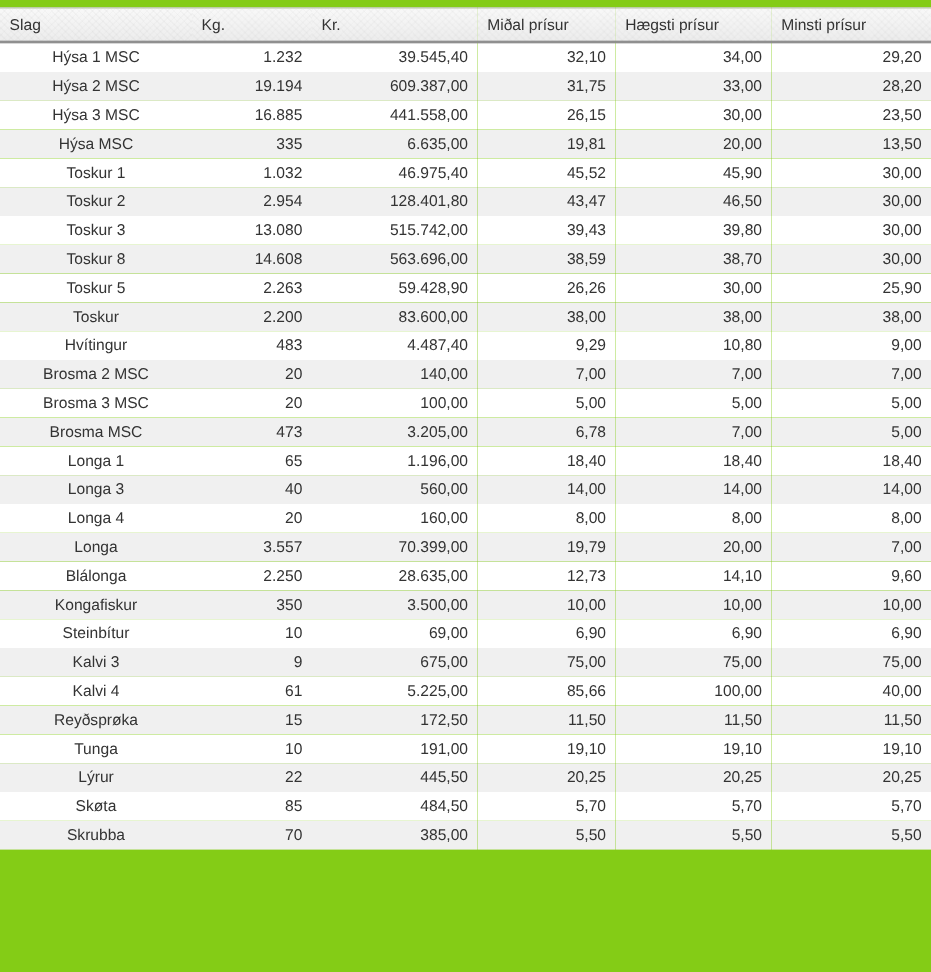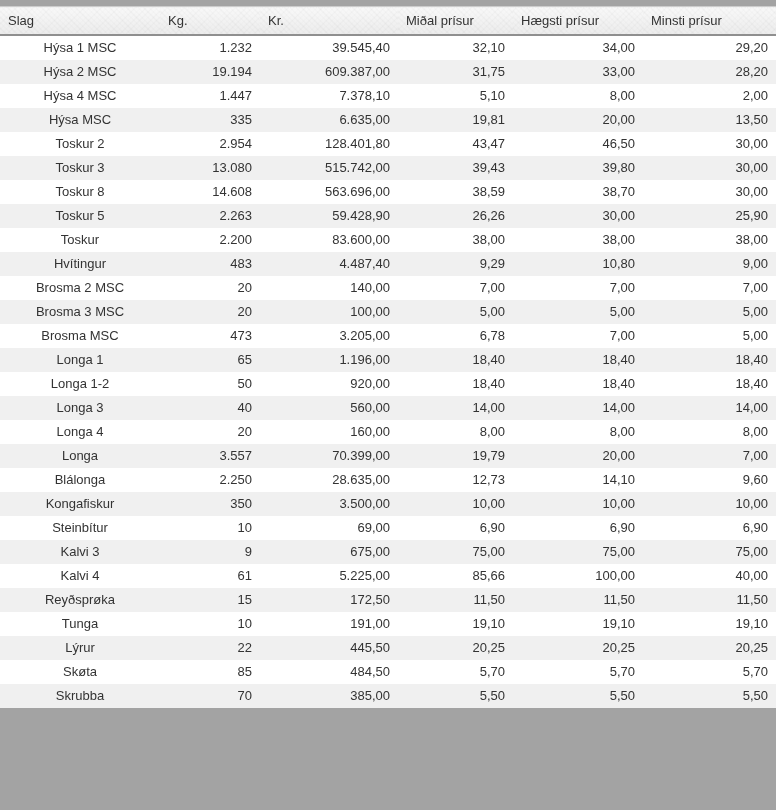--- a/index.html
+++ b/index.html
@@ -5,21 +5,21 @@
   html, body {
     margin: 0;
     padding: 0;
     background: #ffffff;
     font-family: "Liberation Sans", "DejaVu Sans", sans-serif;
   }
   .page {
     width: 776px;
     height: 810px;
     overflow: hidden;
-    background: #a3a3a3;
+    background: #84cc16;
   }
   table.price-table {
     width: 776px;
     border-collapse: collapse;
     table-layout: fixed;
     margin-top: 6px;
     font-size: 13px;
     color: #333333;
   }
   table.price-table thead th {
@@ -99,36 +99,44 @@
         </tr>
         <tr>
           <td>Hýsa 2 MSC</td>
           <td>19.194</td>
           <td>609.387,00</td>
           <td>31,75</td>
           <td>33,00</td>
           <td>28,20</td>
         </tr>
         <tr>
-          <td>Hýsa 4 MSC</td>
-          <td>1.447</td>
-          <td>7.378,10</td>
-          <td>5,10</td>
-          <td>8,00</td>
-          <td>2,00</td>
+          <td>Hýsa 3 MSC</td>
+          <td>16.885</td>
+          <td>441.558,00</td>
+          <td>26,15</td>
+          <td>30,00</td>
+          <td>23,50</td>
         </tr>
         <tr>
           <td>Hýsa MSC</td>
           <td>335</td>
           <td>6.635,00</td>
           <td>19,81</td>
           <td>20,00</td>
           <td>13,50</td>
         </tr>
         <tr>
+          <td>Toskur 1</td>
+          <td>1.032</td>
+          <td>46.975,40</td>
+          <td>45,52</td>
+          <td>45,90</td>
+          <td>30,00</td>
+        </tr>
+        <tr>
           <td>Toskur 2</td>
           <td>2.954</td>
           <td>128.401,80</td>
           <td>43,47</td>
           <td>46,50</td>
           <td>30,00</td>
         </tr>
         <tr>
           <td>Toskur 3</td>
           <td>13.080</td>
@@ -195,28 +203,20 @@
         </tr>
         <tr>
           <td>Longa 1</td>
           <td>65</td>
           <td>1.196,00</td>
           <td>18,40</td>
           <td>18,40</td>
           <td>18,40</td>
         </tr>
         <tr>
-          <td>Longa 1-2</td>
-          <td>50</td>
-          <td>920,00</td>
-          <td>18,40</td>
-          <td>18,40</td>
-          <td>18,40</td>
-        </tr>
-        <tr>
           <td>Longa 3</td>
           <td>40</td>
           <td>560,00</td>
           <td>14,00</td>
           <td>14,00</td>
           <td>14,00</td>
         </tr>
         <tr>
           <td>Longa 4</td>
           <td>20</td>

